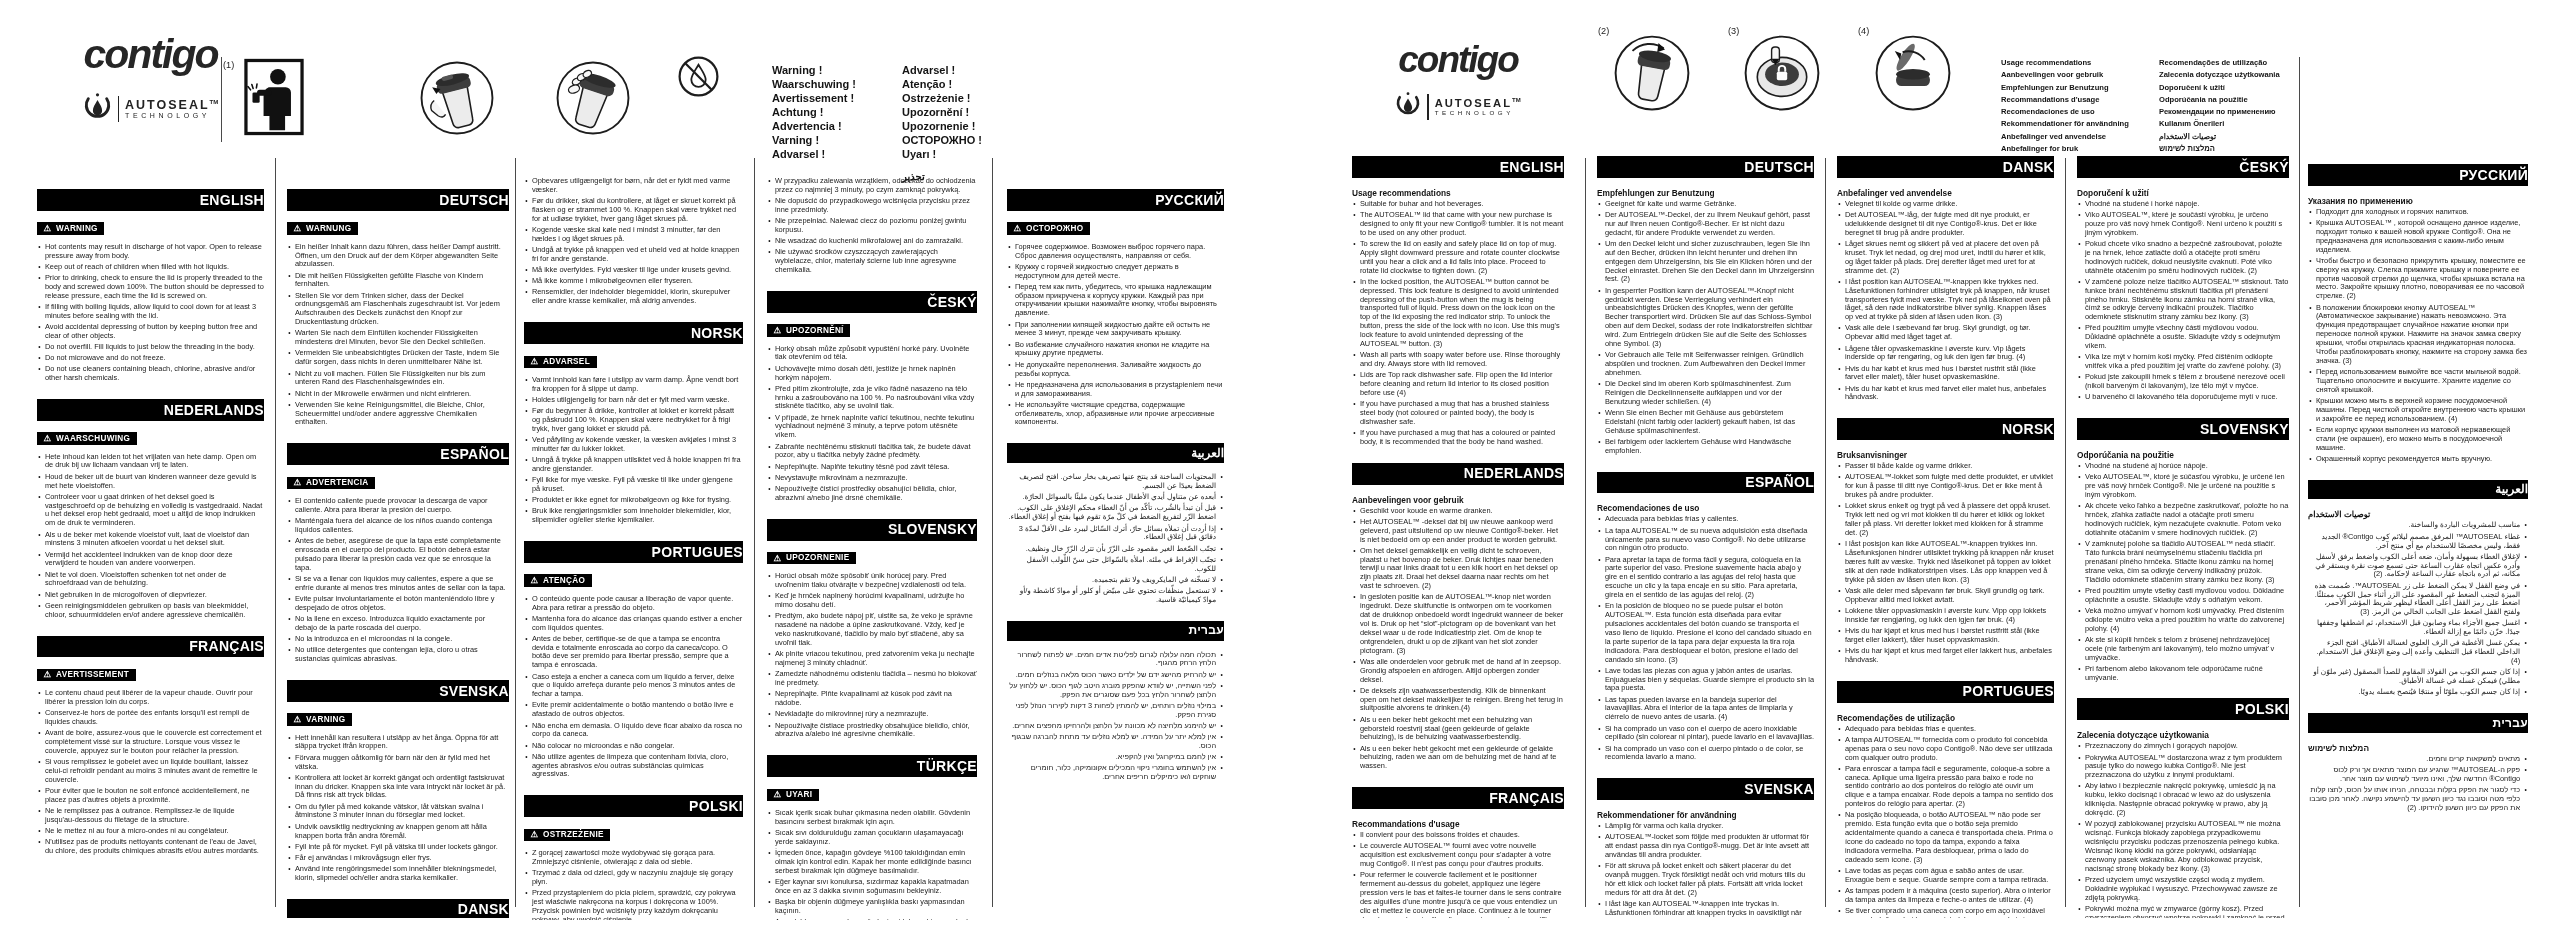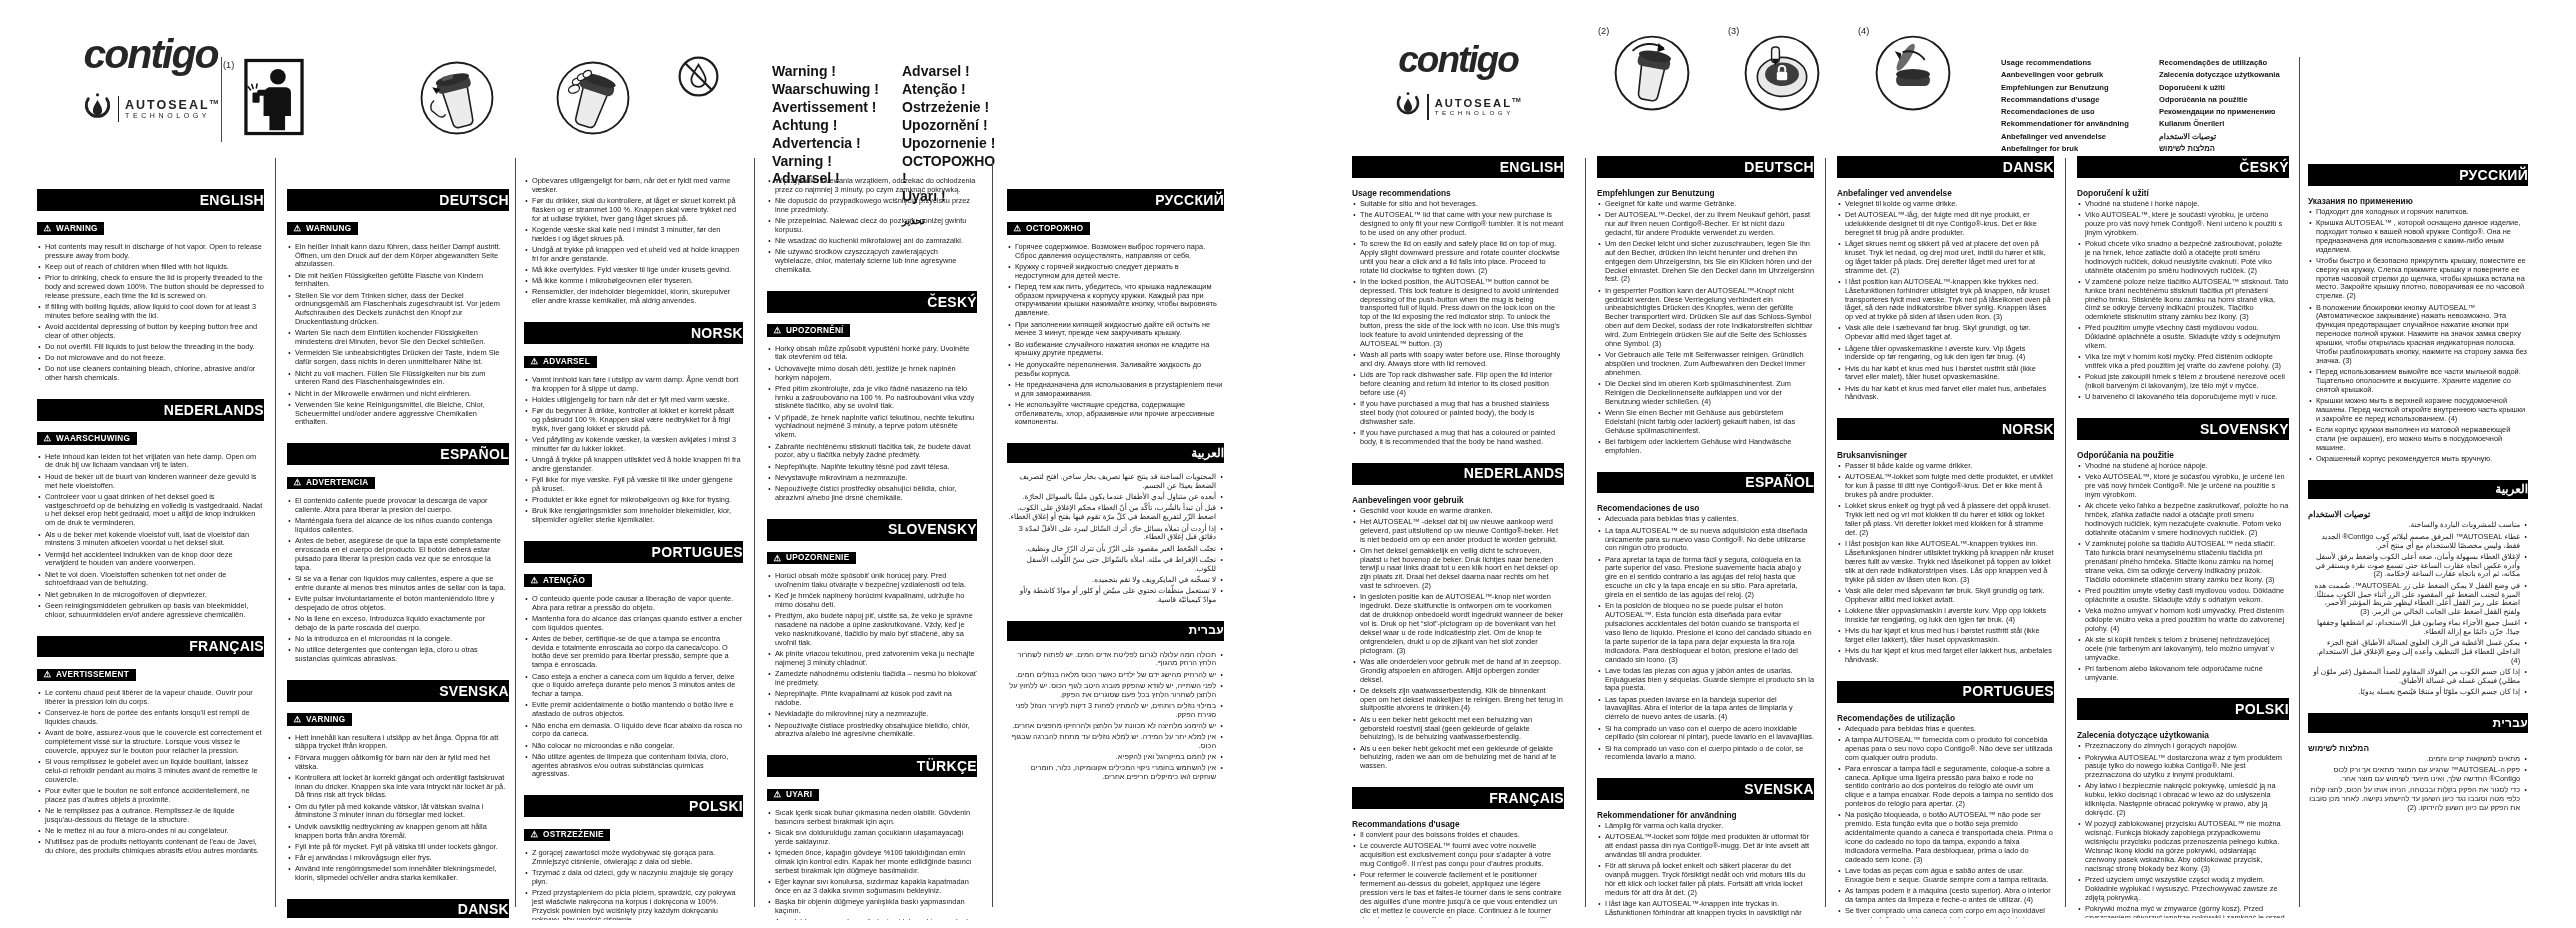--- a/index.html
+++ b/index.html
@@ -15,21 +15,21 @@
   .asbar{width:1.3px;height:26px;background:#222}
   .astxt{text-align:left}
   .asname{font-size:12.5px;font-weight:bold;letter-spacing:2px;color:#222;line-height:1.1}
   .asname sup{font-size:6px;letter-spacing:0}
   .astech{font-size:7px;letter-spacing:3.6px;color:#222}
   
   .figlabel{position:absolute;font-size:9.2px;color:#222;font-weight:normal}
   .picto{position:absolute}
   
   .warnwords{position:absolute}
-  .warnwords .wline{font-weight:bold;font-size:14px;line-height:1.28;color:#141414}
+  .warnwords .wline{font-weight:bold;font-size:11px;line-height:1.28;color:#141414}
   .warnwords .wline.ar{margin-top:9.2px;text-align:left;direction:rtl;font-size:10px}
   .toplist{position:absolute}
   .toplist .wline{font-weight:bold;font-size:7.6px;line-height:1.62;color:#141414}
   .toplist .wline.rtl{direction:rtl;text-align:left}
   
   .col{position:absolute;overflow:hidden}
   .sec{margin-bottom:16px}
   .secbar{background:#000;color:#fff;font-weight:bold;font-size:14px;text-align:right;
           padding:2.6px 0 3.3px;letter-spacing:0.3px;margin-bottom:10px}
   .warnbox{display:inline-flex;align-items:center;gap:4.6px;background:#000;color:#fff;
@@ -711,21 +711,21 @@
   <div class="vdiv" style="left:1825px;top:158px;height:749px"></div>
   <div class="vdiv" style="left:2065px;top:158px;height:749px"></div>
   <div class="vdiv" style="left:2299px;top:57px;height:850px"></div>
 
   <div class="col" style="left:1352px;top:156px;width:212px;height:762px">
       <div class="sec">
         <div class="secbar">ENGLISH</div>
         <div class="sectitle">Usage recommendations</div>
         <div class="bullet">
           <span class="dot">•</span>
-          <span class="btext">Suitable for sitio and hot beverages.</span>
+          <span class="btext">Suitable for buhar and hot beverages.</span>
         </div>
         <div class="bullet">
           <span class="dot">•</span>
           <span class="btext">The AUTOSEAL™ lid that came with your new purchase is designed to only fit your new Contigo® tumbler. It is not meant to be used on any other product.</span>
         </div>
         <div class="bullet">
           <span class="dot">•</span>
           <span class="btext">To screw the lid on easily and safely place lid on top of mug. Apply slight downward pressure and rotate counter clockwise until you hear a click and a lid falls into place. Proceed to rotate lid clockwise to tighten down. (2)</span>
         </div>
         <div class="bullet">

